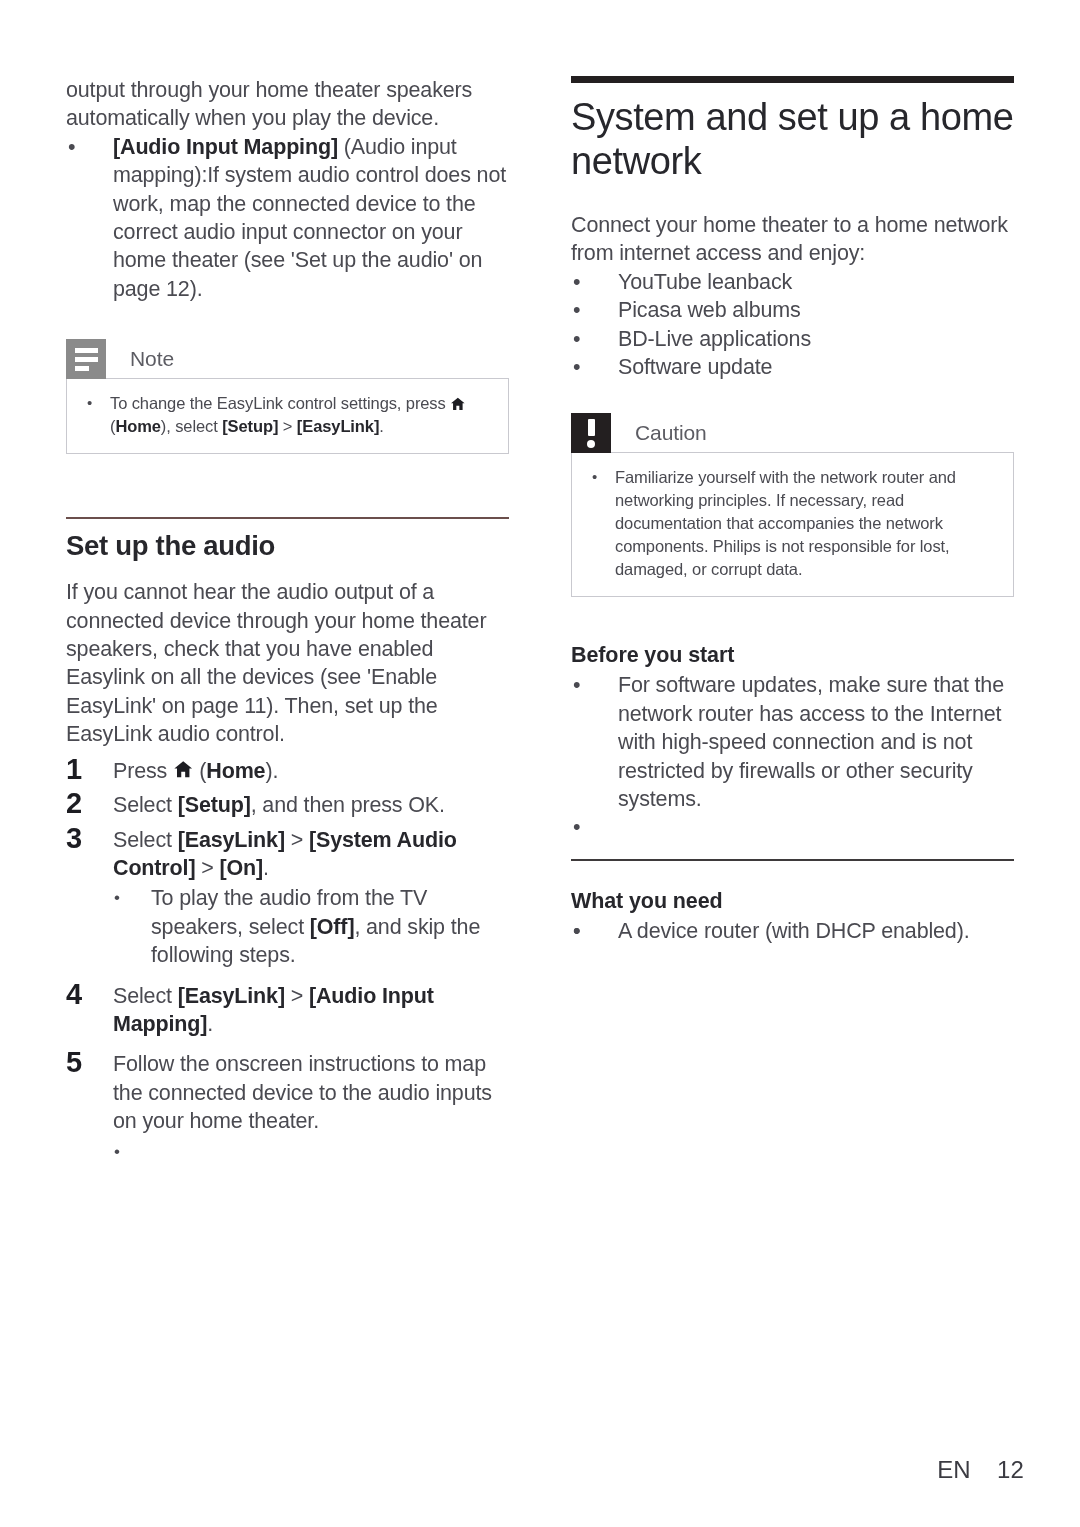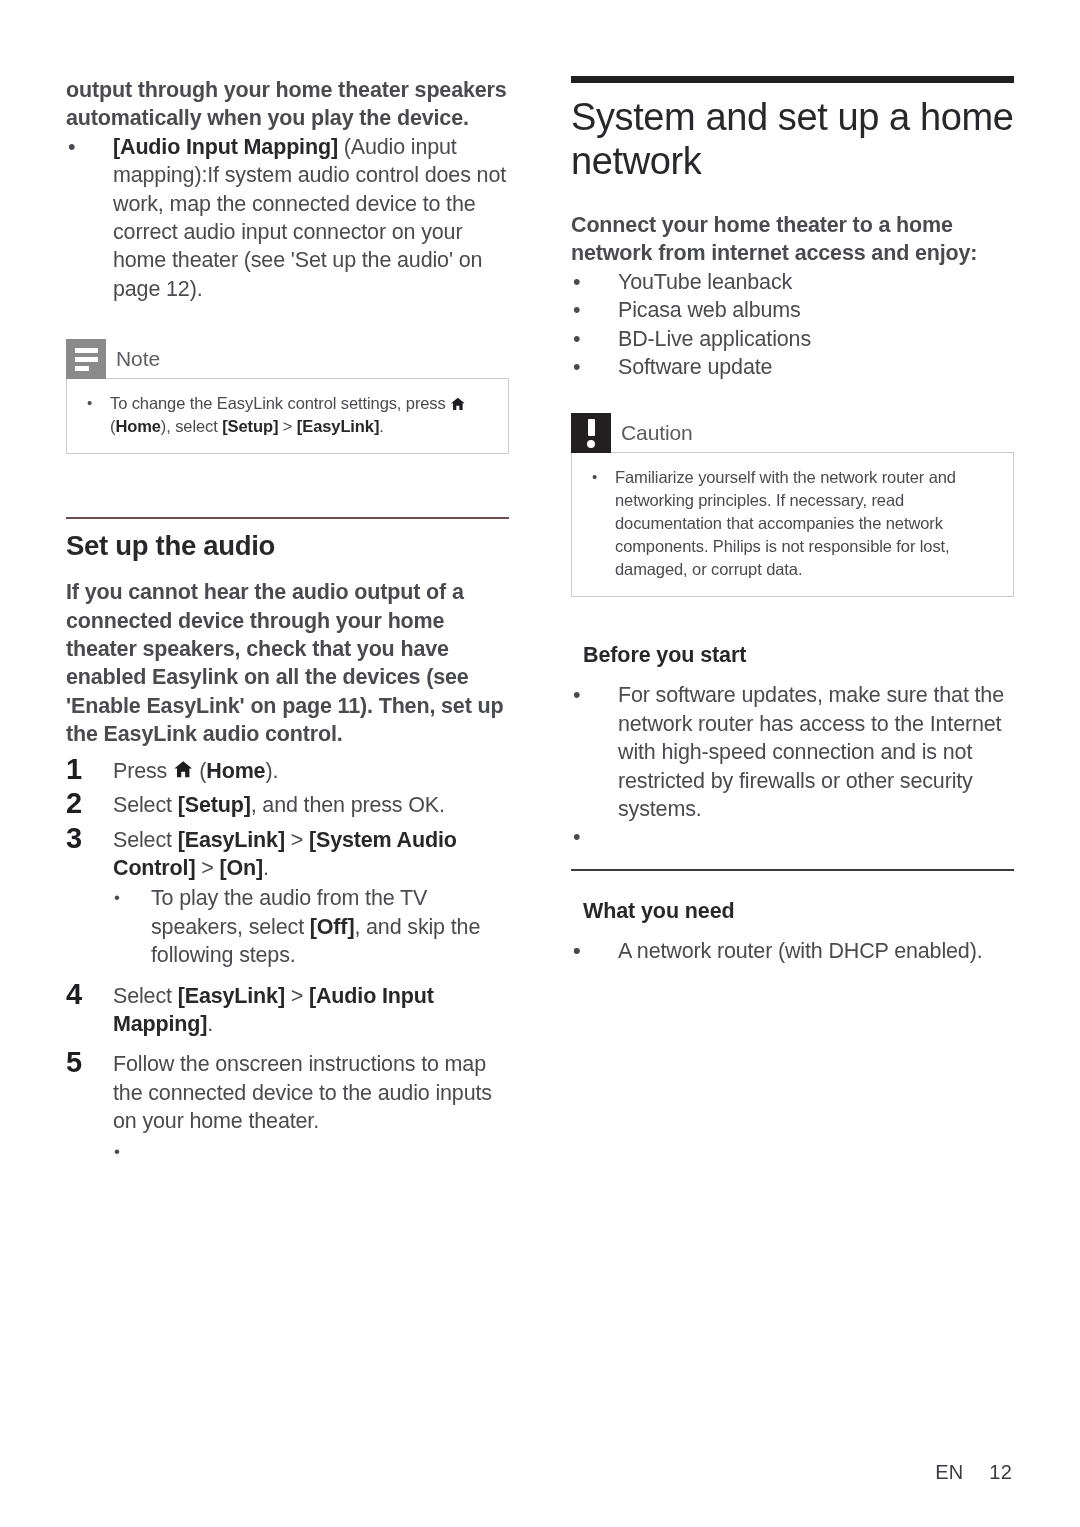--- a/index.html
+++ b/index.html
@@ -26,21 +26,20 @@
   .col-left  { left: 66px; }
   .col-right { left: 571px; }
 
   
   .para {
     font-size: 21.5px;
     line-height: 28.4px;
     color: #4a4a51;
     letter-spacing: -0.15px;
     margin: 0;
-    font-weight: bold;
   }
   .b { font-weight: bold; color: #27272c; }
 
   
   .bullet {
     position: relative;
     padding-left: 47px;
     font-size: 21.5px;
     line-height: 28.4px;
     color: #4a4a51;
@@ -109,21 +108,21 @@
     color: #27272c;
     letter-spacing: -0.3px;
     margin: 0;
   }
   .h3 {
     font-size: 21.5px;
     line-height: 28px;
     font-weight: bold;
     color: #27272c;
     letter-spacing: -0.1px;
-    margin: 12px;
+    margin: 0;
   }
 
   
   .callout { position: relative; }
   .callout-head {
     display: flex;
     align-items: center;
     height: 40px;
   }
   .callout-icon {
@@ -154,21 +153,21 @@
   .excl-dot {
     width: 8px;
     height: 8px;
     border-radius: 50%;
     background: #ffffff;
     margin-top: 4px;
   }
   .callout-title {
     font-size: 21px;
     color: #5c5c63;
-    padding-left: 10px;
+    padding-left: 24px;
     letter-spacing: -0.1px;
   }
   .callout-body {
     border: 1px solid #c9c9cf;
     padding: 13px 16px 15px 16px;
     margin-top: -1px;
   }
   .callout-bullet {
     position: relative;
     padding-left: 27px;
@@ -189,23 +188,23 @@
     display: inline-block;
     vertical-align: -2px;
     width: 0.95em;
     height: 0.95em;
   }
   .home-icon svg { display: block; width: 100%; height: 100%; }
 
   
   .footer {
     position: absolute;
-    right: 68px;
+    right: 56px;
     bottom: 43px;
-    font-size: 20px;
+    font-size: 24px;
     color: #3b3b42;
     letter-spacing: 0.2px;
   }
   .footer .lang { margin-right: 26px; }
 </style>
 </head>
 <body>
 
 <div class="page">
 
@@ -324,21 +323,21 @@
       </div>
     </div>
 
     <div style="margin-top:46px;">
       <div class="rule-thin dark"></div>
       <h3 class="h3" style="margin-top:26px;">What you need</h3>
       <div class="bullet" style="margin-top:2px;">
         <span class="dot">•</span>
       </div>
       <div class="bullet">
-        <span class="dot">•</span><span>A network router (with DHCP enabled).</span>
+        <span class="dot">•</span><span>A device router (with DHCP enabled).</span>
       </div>
     </div>
 
   </div>
 
   <div class="footer">
     <span class="lang">EN</span><span>12</span>
   </div>
 
 </div>

